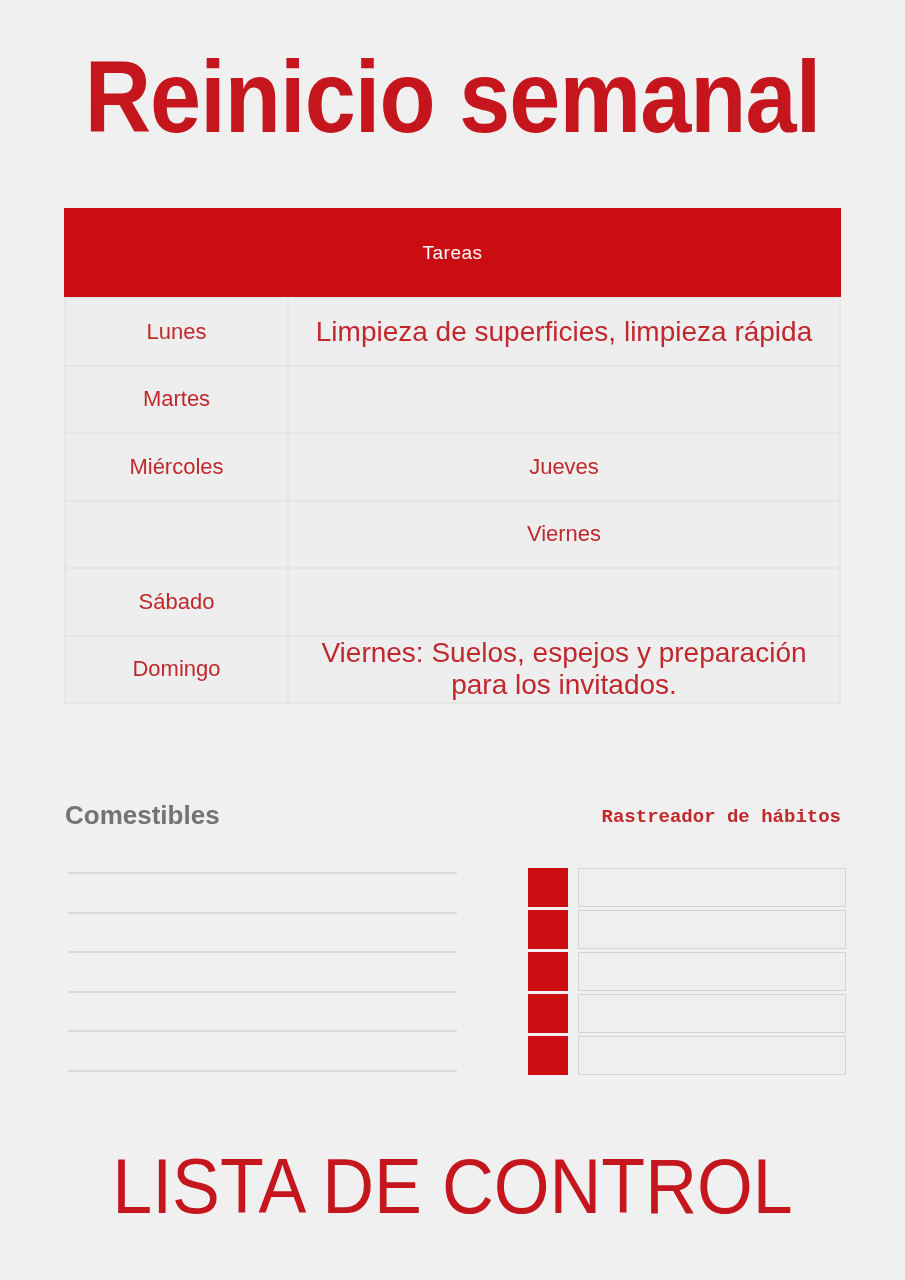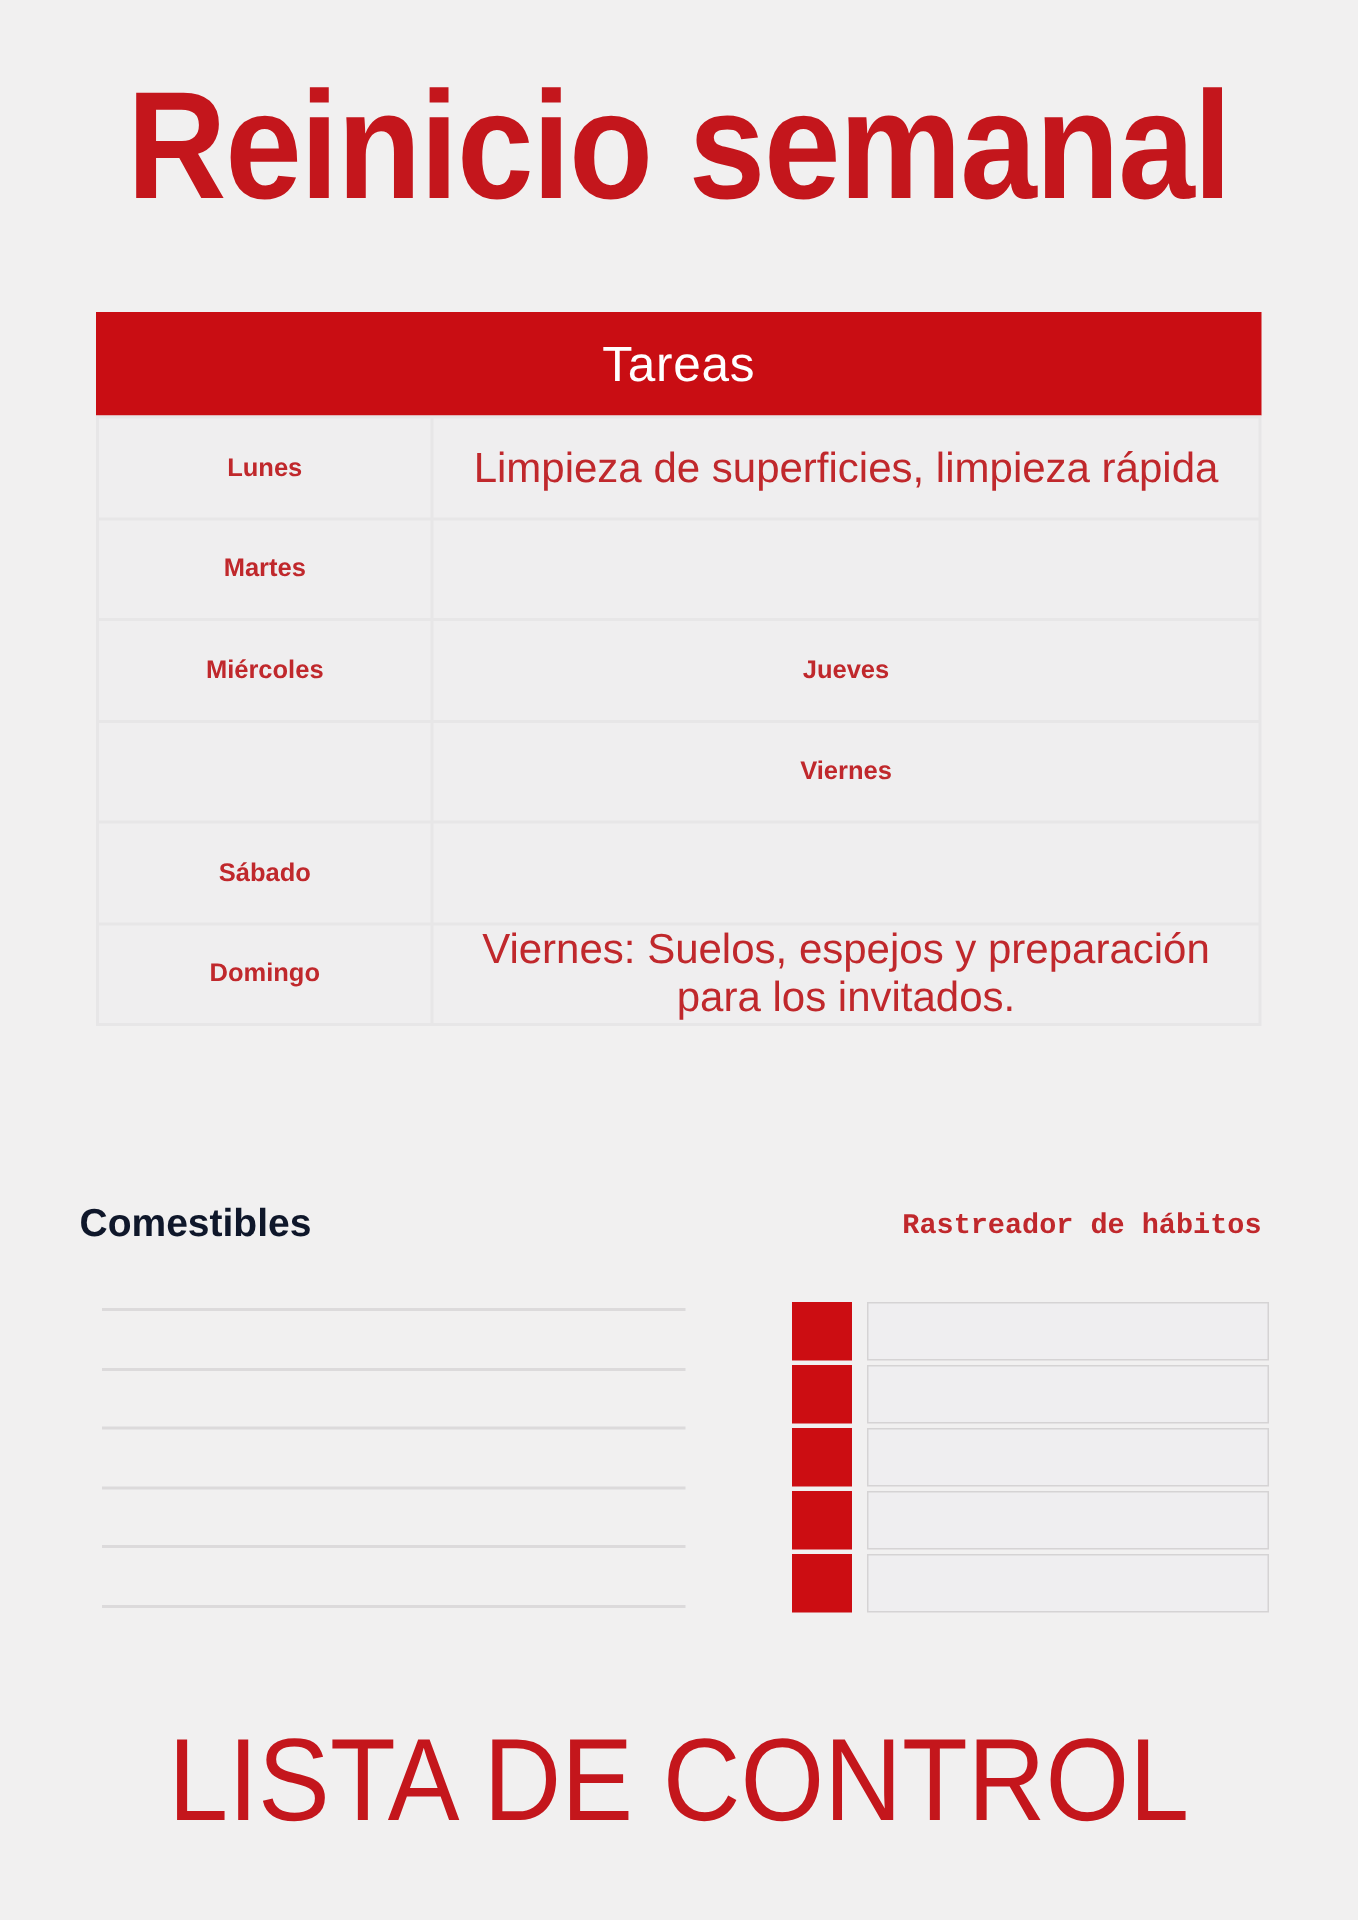--- a/index.html
+++ b/index.html
@@ -33,27 +33,27 @@
   }
 
   
   .tasks-table {
     position: absolute;
     left: 64px;
     top: 208px;
     width: 777px;
   }
   .tasks-table-header {
-    height: 69px;
+    height: 89px;
     background: #c90d13;
     display: flex;
     align-items: center;
     justify-content: center;
     color: #ffffff;
-    font-size: 33px;
+    font-size: 19px;
     letter-spacing: 0.5px;
   }
   .tasks-table-body {
     display: grid;
     grid-template-columns: 221px 1fr;
     grid-auto-rows: 65.5px;
     gap: 2px;
     background: #e7e6e7;
     padding: 2px;
   }
@@ -61,35 +61,34 @@
     background: #efeeef;
     display: flex;
     align-items: center;
     justify-content: center;
     color: #c0282c;
     text-align: center;
     padding: 0 10px;
     box-sizing: border-box;
   }
   .cell.day {
-    font-size: 17px;
-    font-weight: bold;
+    font-size: 22px;
   }
   .cell.task {
     font-size: 28px;
   }
 
   
   .groceries-heading {
     position: absolute;
-    left: 53px;
+    left: 65px;
     top: 800px;
     font-size: 26px;
     font-weight: bold;
-    color: #0f172a;
+    color: #737373;
   }
   .habits-heading {
     position: absolute;
     right: 64px;
     top: 806px;
     font-size: 19px;
     font-weight: bold;
     color: #c0282c;
     font-family: Liberation Mono, monospace;
   }

